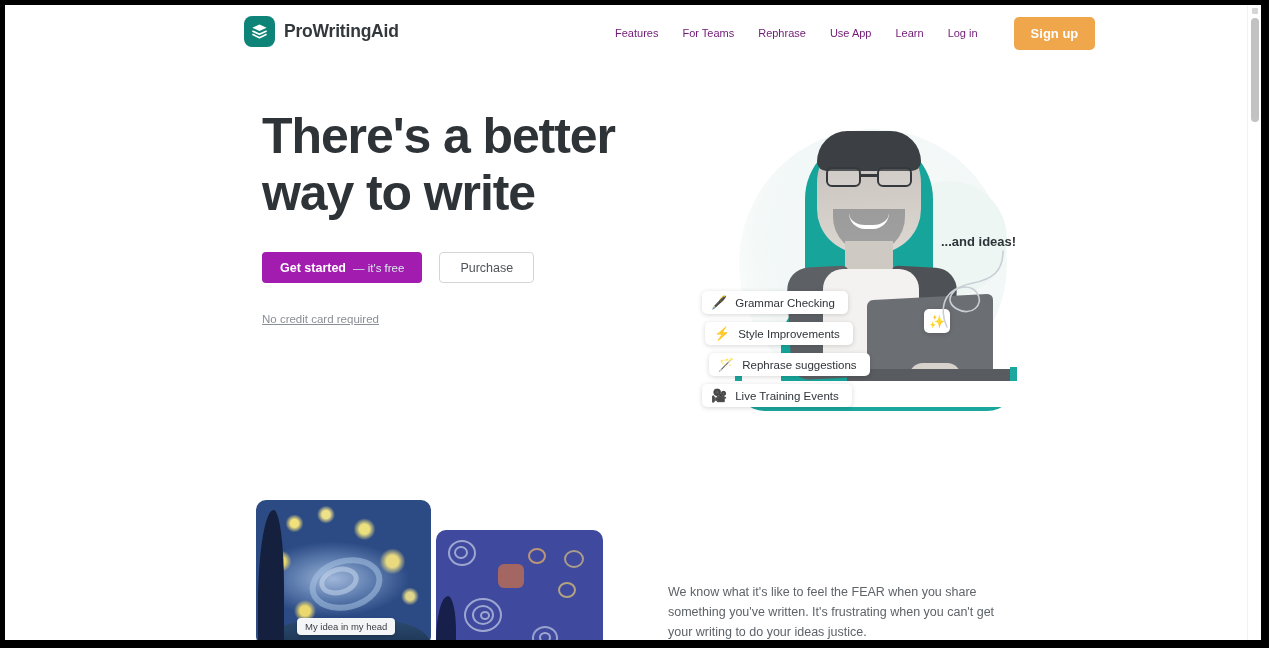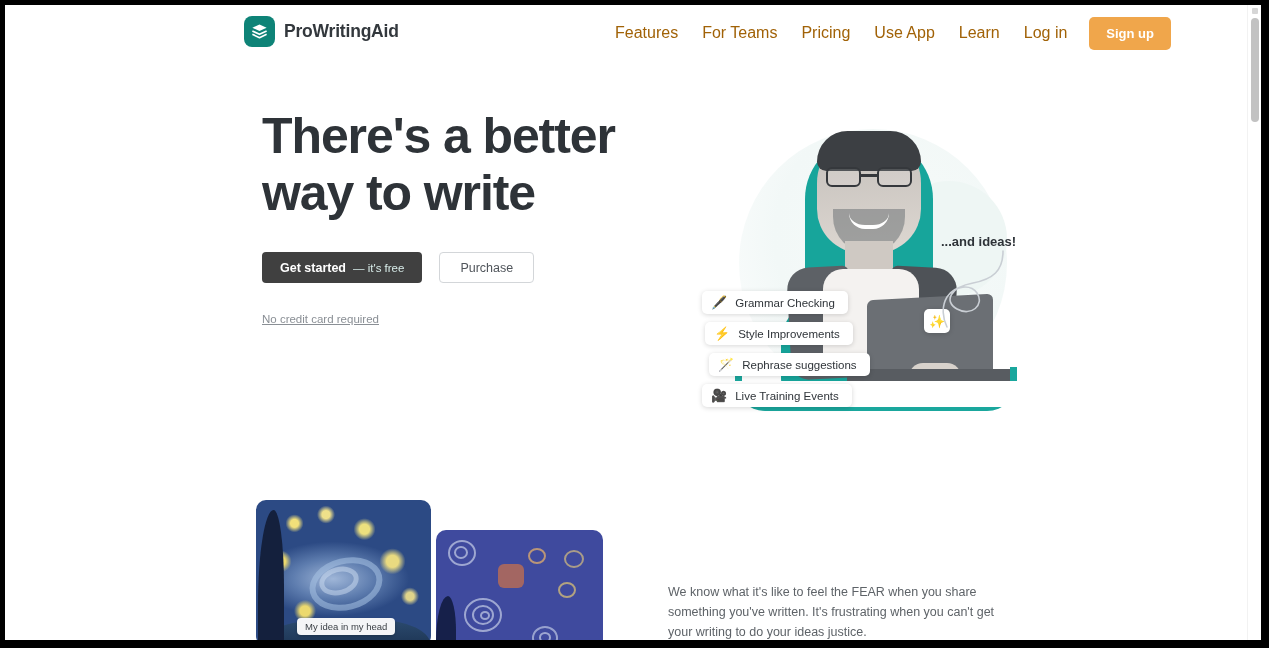--- a/index.html
+++ b/index.html
@@ -78,25 +78,25 @@
   #brand-name {
     font-size:17.5px; font-weight:bold; color:#33383d;
     letter-spacing:-0.2px; white-space:nowrap;
   }
 
   #nav {
     position:absolute; left:598px; top:0; height:56px;
     display:flex; align-items:center; gap:0px;
   }
   .nav-link {
-    font-size:16px; color:#a16207; text-decoration:none;
+    font-size:11px; color:#701a75; text-decoration:none;
     padding:6px 12px; white-space:nowrap;
   }
   #signup-btn {
-    margin-left:10px;
+    margin-left:24px;
     background:#f0a64b; color:#ffffff;
     font-size:13px; font-weight:bold;
     border:none; border-radius:5px;
     padding:9px 17px; cursor:pointer;
     white-space:nowrap;
   }
 
   
   #hero { position:absolute; left:12px; top:56px; width:1242px; height:420px; }
 
@@ -105,21 +105,21 @@
     font-size:50px; line-height:57px; font-weight:bold;
     color:#2e3338; letter-spacing:-1.1px;
   }
   #hero-sub {
     margin-top:22px;
     font-size:15.5px; line-height:23px; color:#5b6view; color:#5e6368;
     width:325px;
   }
   #hero-cta { margin-top:30px; display:flex; align-items:center; gap:17px; }
   #get-started {
-    background:#404040; border:none; border-radius:4px;
+    background:#a21caf; border:none; border-radius:4px;
     padding:0 18px; height:31px;
     display:inline-flex; align-items:center; gap:7px;
     cursor:pointer; white-space:nowrap;
   }
   #gs-main { color:#ffffff; font-size:12.5px; font-weight:bold; }
   #gs-sub  { color:#d7ebe8; font-size:11.5px; }
   #purchase {
     background:#ffffff; border:1px solid #d3d6d9; border-radius:4px;
     padding:0 20px; height:31px;
     display:inline-flex; align-items:center;
@@ -356,21 +356,21 @@
               <path d="M3 11.4 L12 15.6 L21 11.4" fill="none" stroke="#ffffff" stroke-width="2.1" stroke-linejoin="round"></path>
               <path d="M3 15.6 L12 19.8 L21 15.6" fill="none" stroke="#ffffff" stroke-width="2.1" stroke-linejoin="round"></path>
             </svg>
           </span>
           <span id="brand-name">ProWritingAid</span>
         </a>
 
         <nav id="nav">
           <a class="nav-link" href="#">Features</a>
           <a class="nav-link" href="#">For Teams</a>
-          <a class="nav-link" href="#">Pricing</a>
+          <a class="nav-link" href="#">Rephrase</a>
           <a class="nav-link" href="#">Use App</a>
           <a class="nav-link" href="#">Learn</a>
           <a class="nav-link" href="#">Log in</a>
           <button id="signup-btn">Sign up</button>
         </nav>
       </div>
 
       <div id="hero">
 
         <div id="hero-copy">

